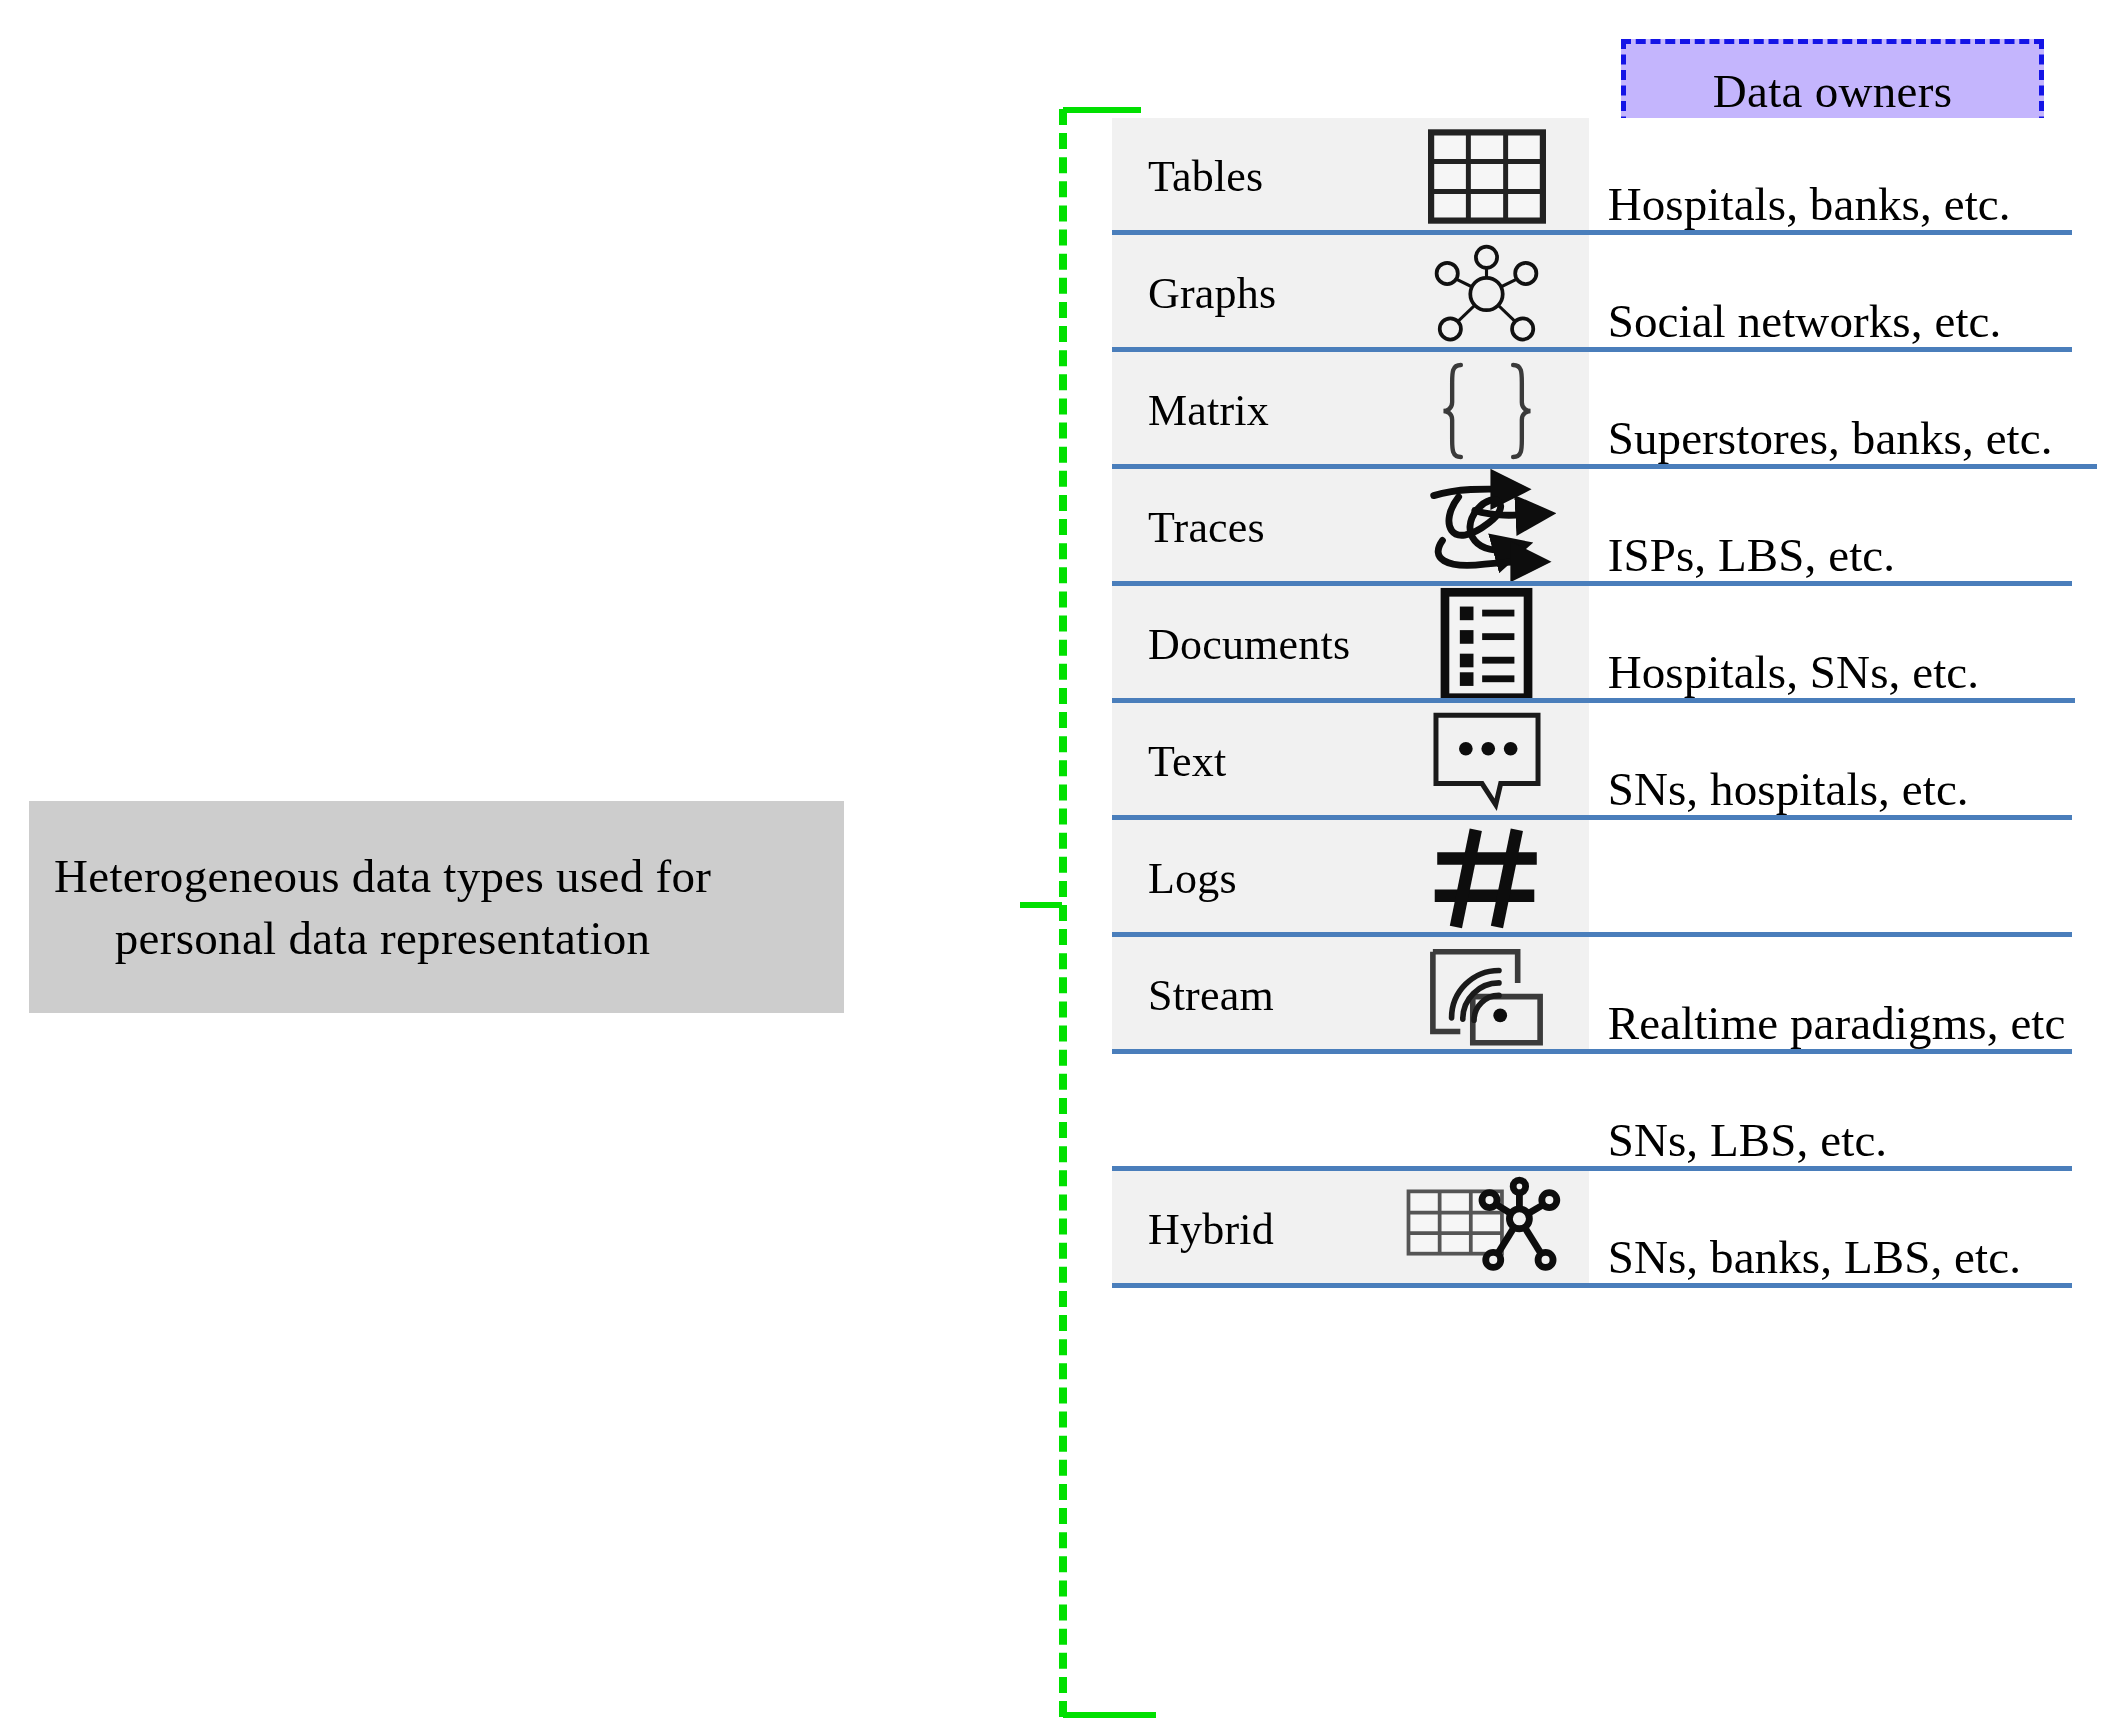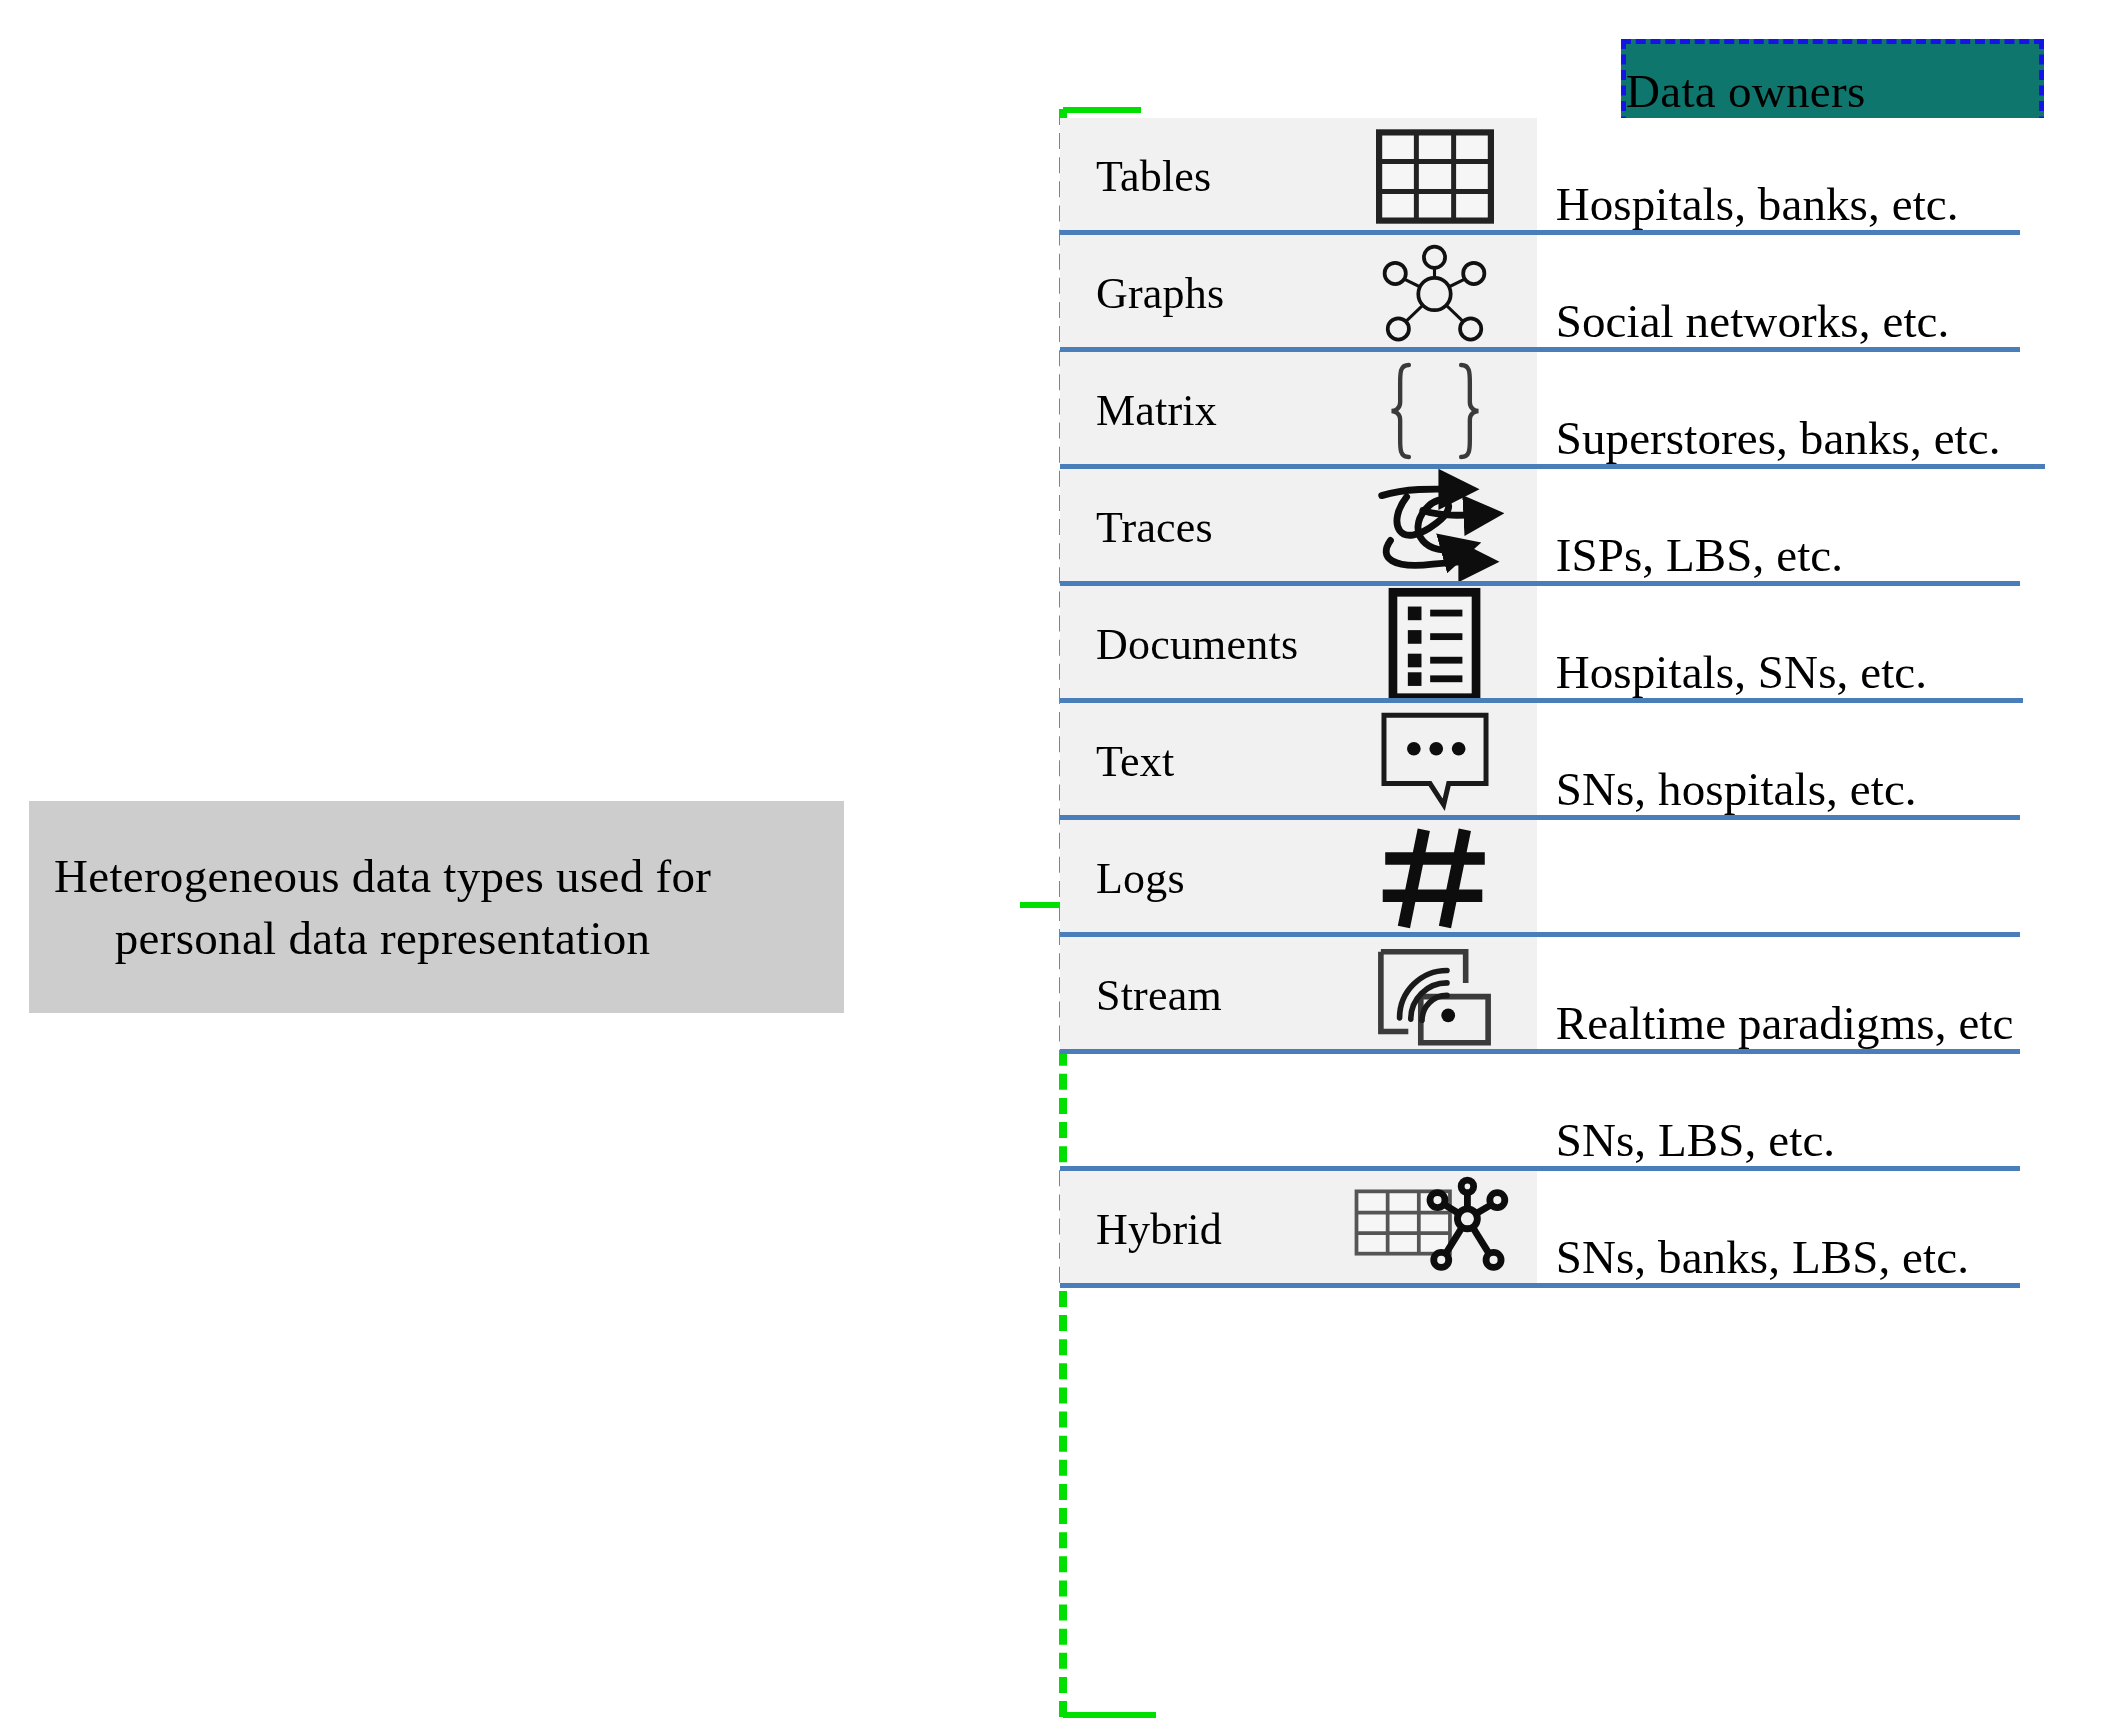--- a/index.html
+++ b/index.html
@@ -34,27 +34,27 @@
   }
   #bracket .arm-mid{
     position:absolute; left:-39px; top:793px; width:42px; height:0;
     border-top:6.9px solid #00e000;
   }
 
   
   #owners-box{
     position:absolute; left:1621px; top:39px; width:413px; height:93px;
     border:5.6px dashed #1414e6;
-    display:flex; align-items:center; justify-content:flex-start;
-    background:#0f766e;
+    display:flex; align-items:center; justify-content:center;
+    background:#c4b5fd;
   }
   #owners-box .txt{font-size:47px; color:#000; letter-spacing:0.3px;}
 
   
-  #list{position:absolute; left:1060px; top:118px; width:1000px;}
+  #list{position:absolute; left:1112px; top:118px; width:1000px;}
   .row{position:relative; height:117px; box-sizing:border-box;}
   .row .leftcell{
     position:absolute; left:0; top:0; width:477px; height:117px;
     background:#f1f1f1;
     display:flex; align-items:center; justify-content:flex-end;
     box-sizing:border-box; padding-right:8.7px;
   }
   .row .rightcell{
     position:absolute; left:477px; top:0; right:0; height:117px;
     background:#ffffff;

